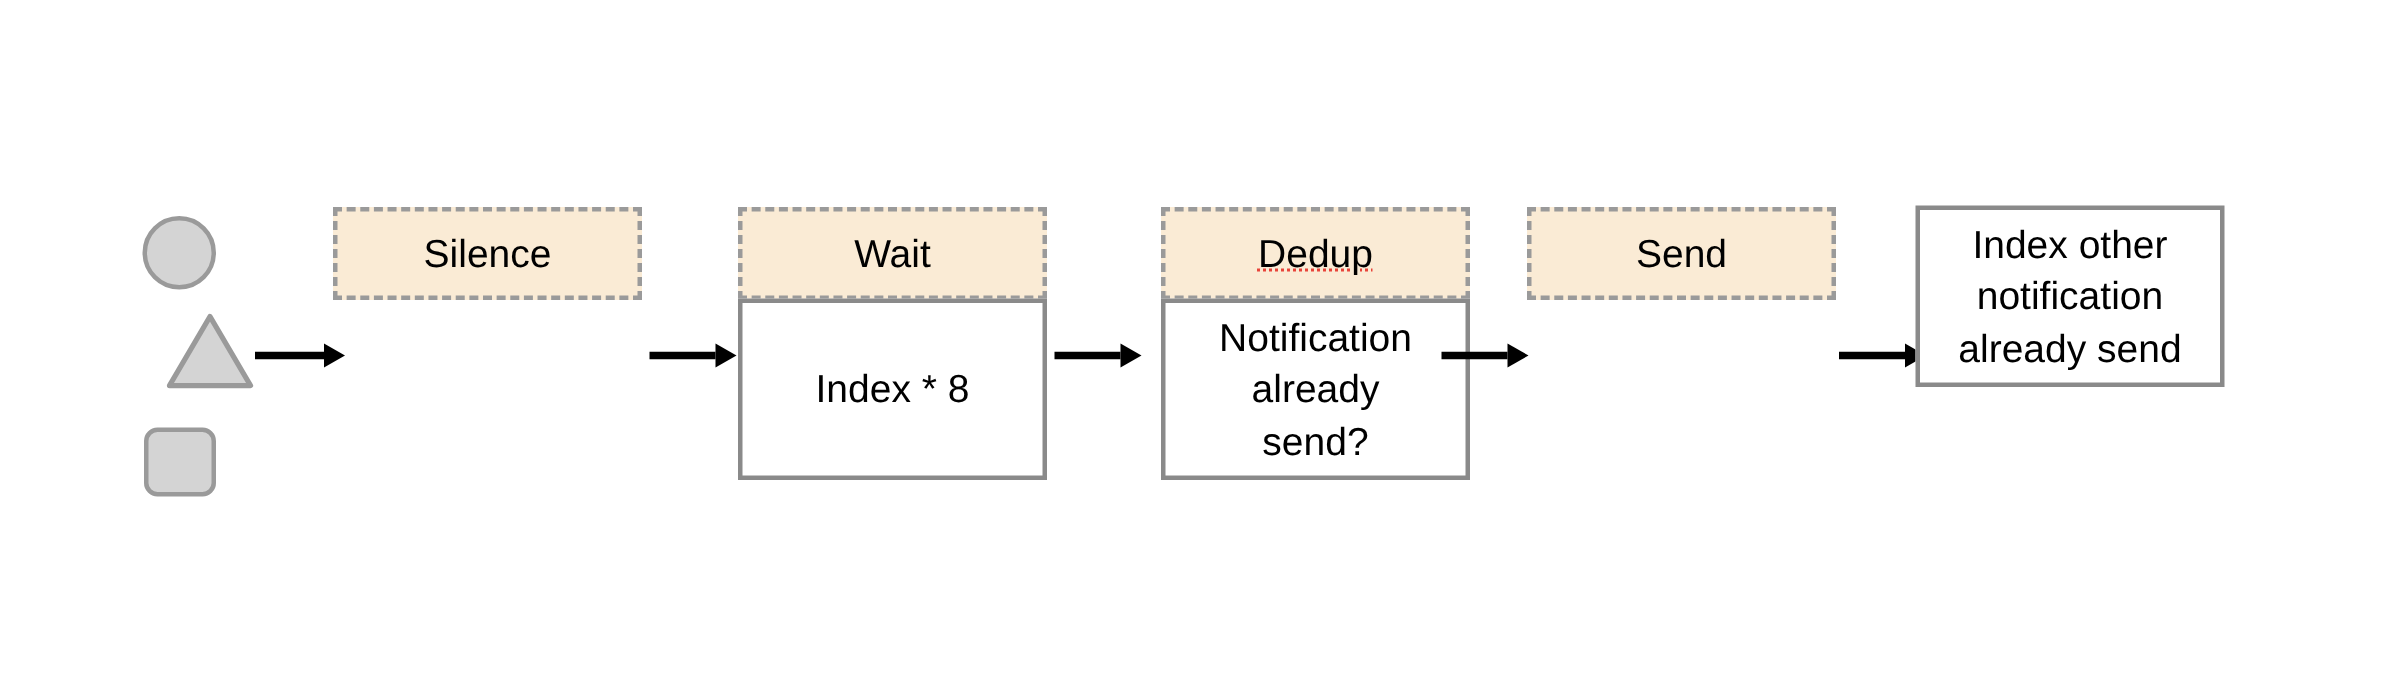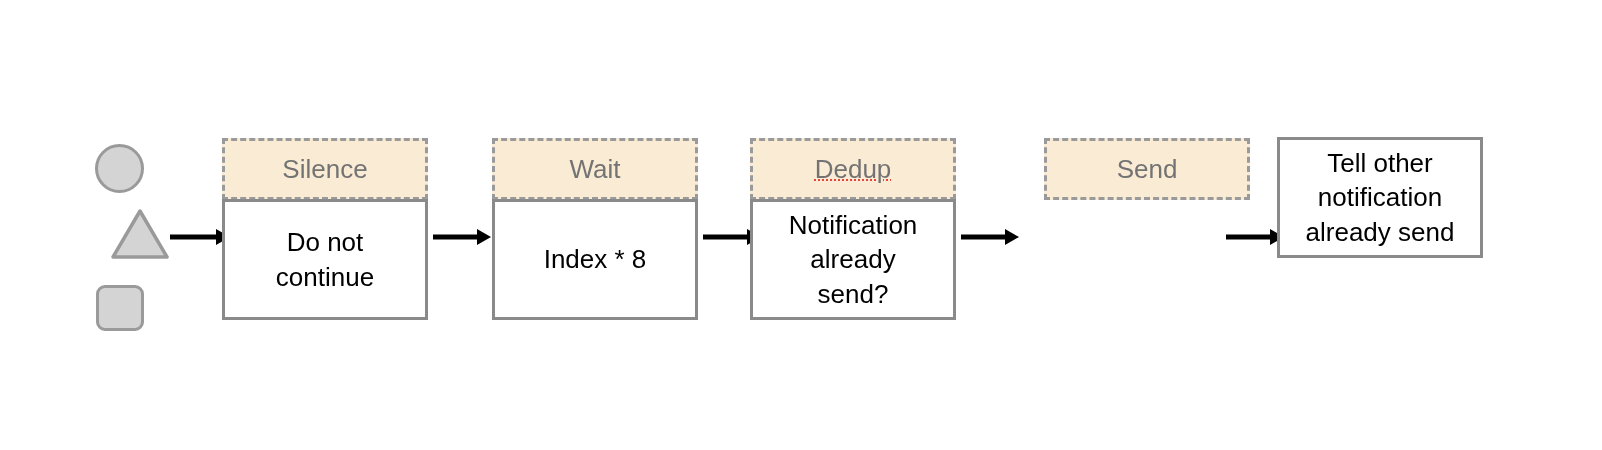--- a/index.html
+++ b/index.html
@@ -61,21 +61,21 @@
     box-sizing: border-box;
     height: 62px;
     background: #faebd5;
     border: 3px dashed #9a9a9a;
     display: flex;
     align-items: center;
     justify-content: center;
   }
   .node-header-label {
     font-size: 26px;
-    color: #737373;
+    color: #000000;
     line-height: 1.1;
     text-align: center;
     position: relative;
   }
   .node-header-label.misspelled {
     text-decoration: underline;
     text-decoration-style: dotted;
     text-decoration-color: #e8443a;
     text-decoration-thickness: 2px;
     text-underline-offset: 2px;
@@ -126,24 +126,20 @@
     <svg width="64" height="20" viewBox="0 0 64 20" xmlns="http://www.w3.org/2000/svg">
       <line x1="2" y1="10" x2="48" y2="10" stroke="#000000" stroke-width="5"></line>
       <polygon points="48,2 62,10 48,18" fill="#000000"></polygon>
     </svg>
   </div>
 
   <div class="node" style="left:222px;">
     <div class="node-header">
       <span class="node-header-label">Silence</span>
     </div>
-    <div class="node-body">
-      <span class="node-body-label">Do not
-continue</span>
-    </div>
   </div>
 
   <div class="arrow" style="left:429px;">
     <svg width="64" height="20" viewBox="0 0 64 20" xmlns="http://www.w3.org/2000/svg">
       <line x1="4" y1="10" x2="48" y2="10" stroke="#000000" stroke-width="5"></line>
       <polygon points="48,2 62,10 48,18" fill="#000000"></polygon>
     </svg>
   </div>
 
   <div class="node" style="left:492px;border-radius:19px;">
@@ -155,52 +151,52 @@
     </div>
   </div>
 
   <div class="arrow" style="left:699px;">
     <svg width="64" height="20" viewBox="0 0 64 20" xmlns="http://www.w3.org/2000/svg">
       <line x1="4" y1="10" x2="48" y2="10" stroke="#000000" stroke-width="5"></line>
       <polygon points="48,2 62,10 48,18" fill="#000000"></polygon>
     </svg>
   </div>
 
-  <div class="node" style="left:750px;">
+  <div class="node" style="left:774px;">
     <div class="node-header">
       <span class="node-header-label misspelled">Dedup</span>
     </div>
     <div class="node-body">
       <span class="node-body-label">Notification
 already
 send?</span>
     </div>
   </div>
 
   <div class="arrow" style="left:957px;">
     <svg width="64" height="20" viewBox="0 0 64 20" xmlns="http://www.w3.org/2000/svg">
       <line x1="4" y1="10" x2="48" y2="10" stroke="#000000" stroke-width="5"></line>
       <polygon points="48,2 62,10 48,18" fill="#000000"></polygon>
     </svg>
   </div>
 
-  <div class="node" style="left:1044px;">
+  <div class="node" style="left:1018px;">
     <div class="node-header">
       <span class="node-header-label">Send</span>
     </div>
   </div>
 
   <div class="arrow" style="left:1222px;">
     <svg width="64" height="20" viewBox="0 0 64 20" xmlns="http://www.w3.org/2000/svg">
       <line x1="4" y1="10" x2="48" y2="10" stroke="#000000" stroke-width="5"></line>
       <polygon points="48,2 62,10 48,18" fill="#000000"></polygon>
     </svg>
   </div>
 
   <div class="node" style="left:1277px;">
     <div class="node-body">
-      <span class="node-body-label">Tell other
+      <span class="node-body-label">Index other
 notification
 already send</span>
     </div>
   </div>
 
 </div>
 
 </body></html>

